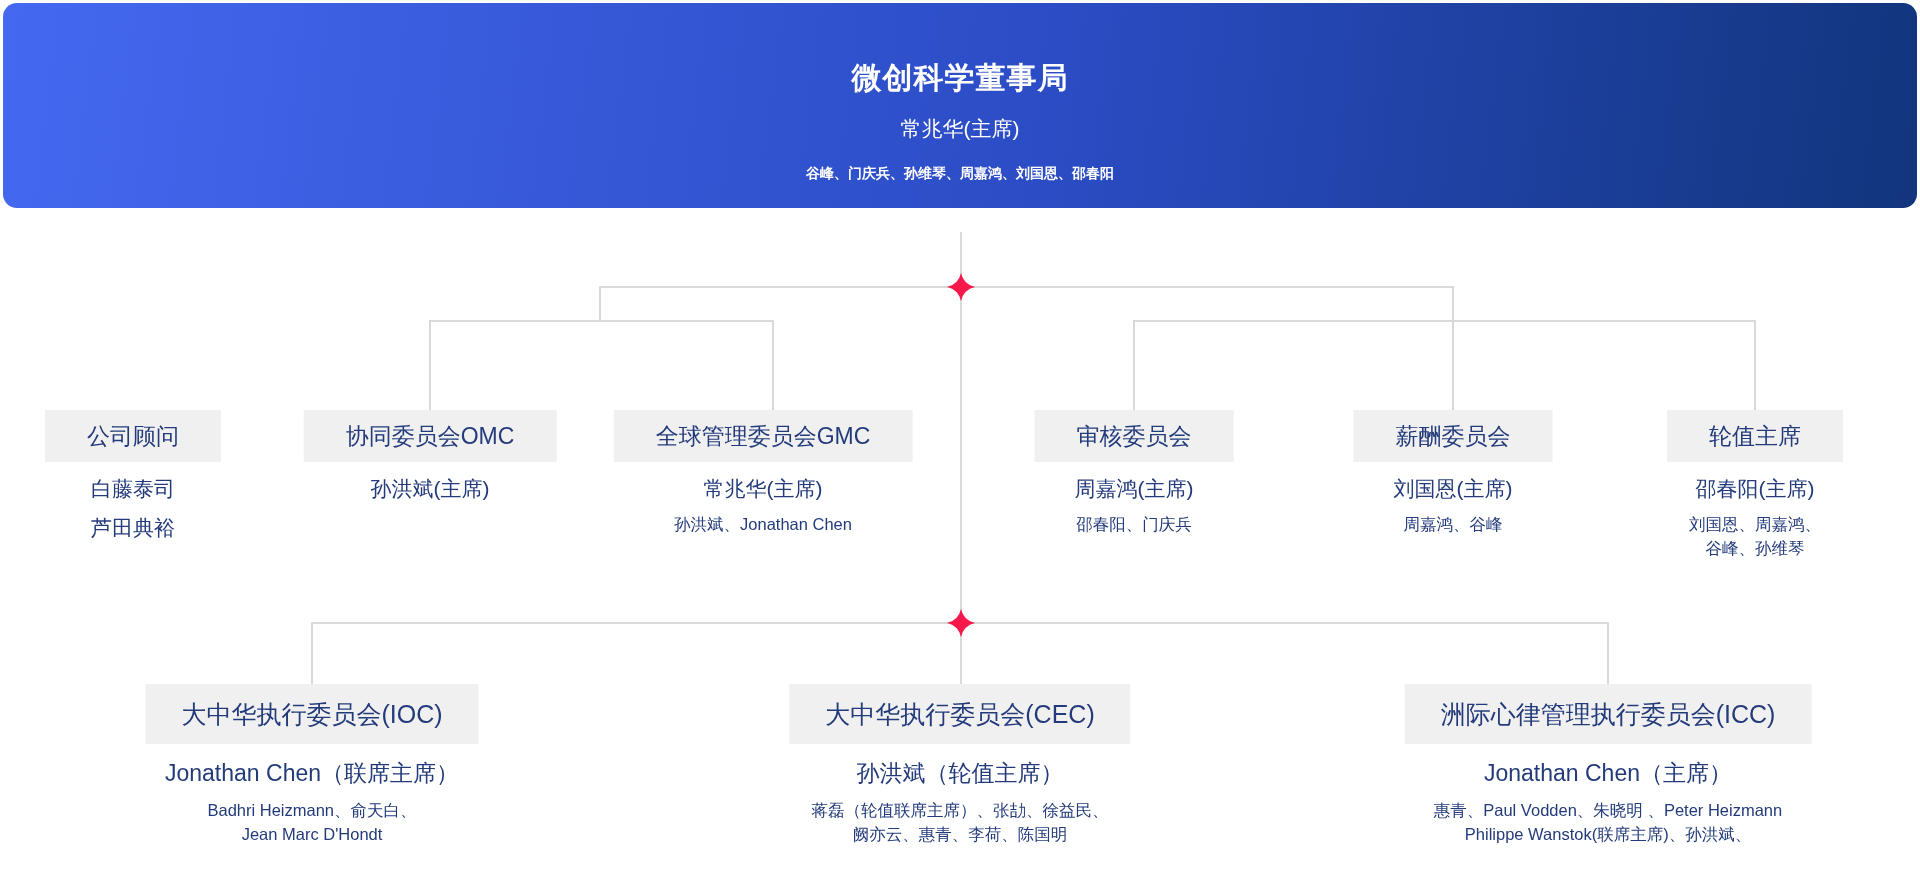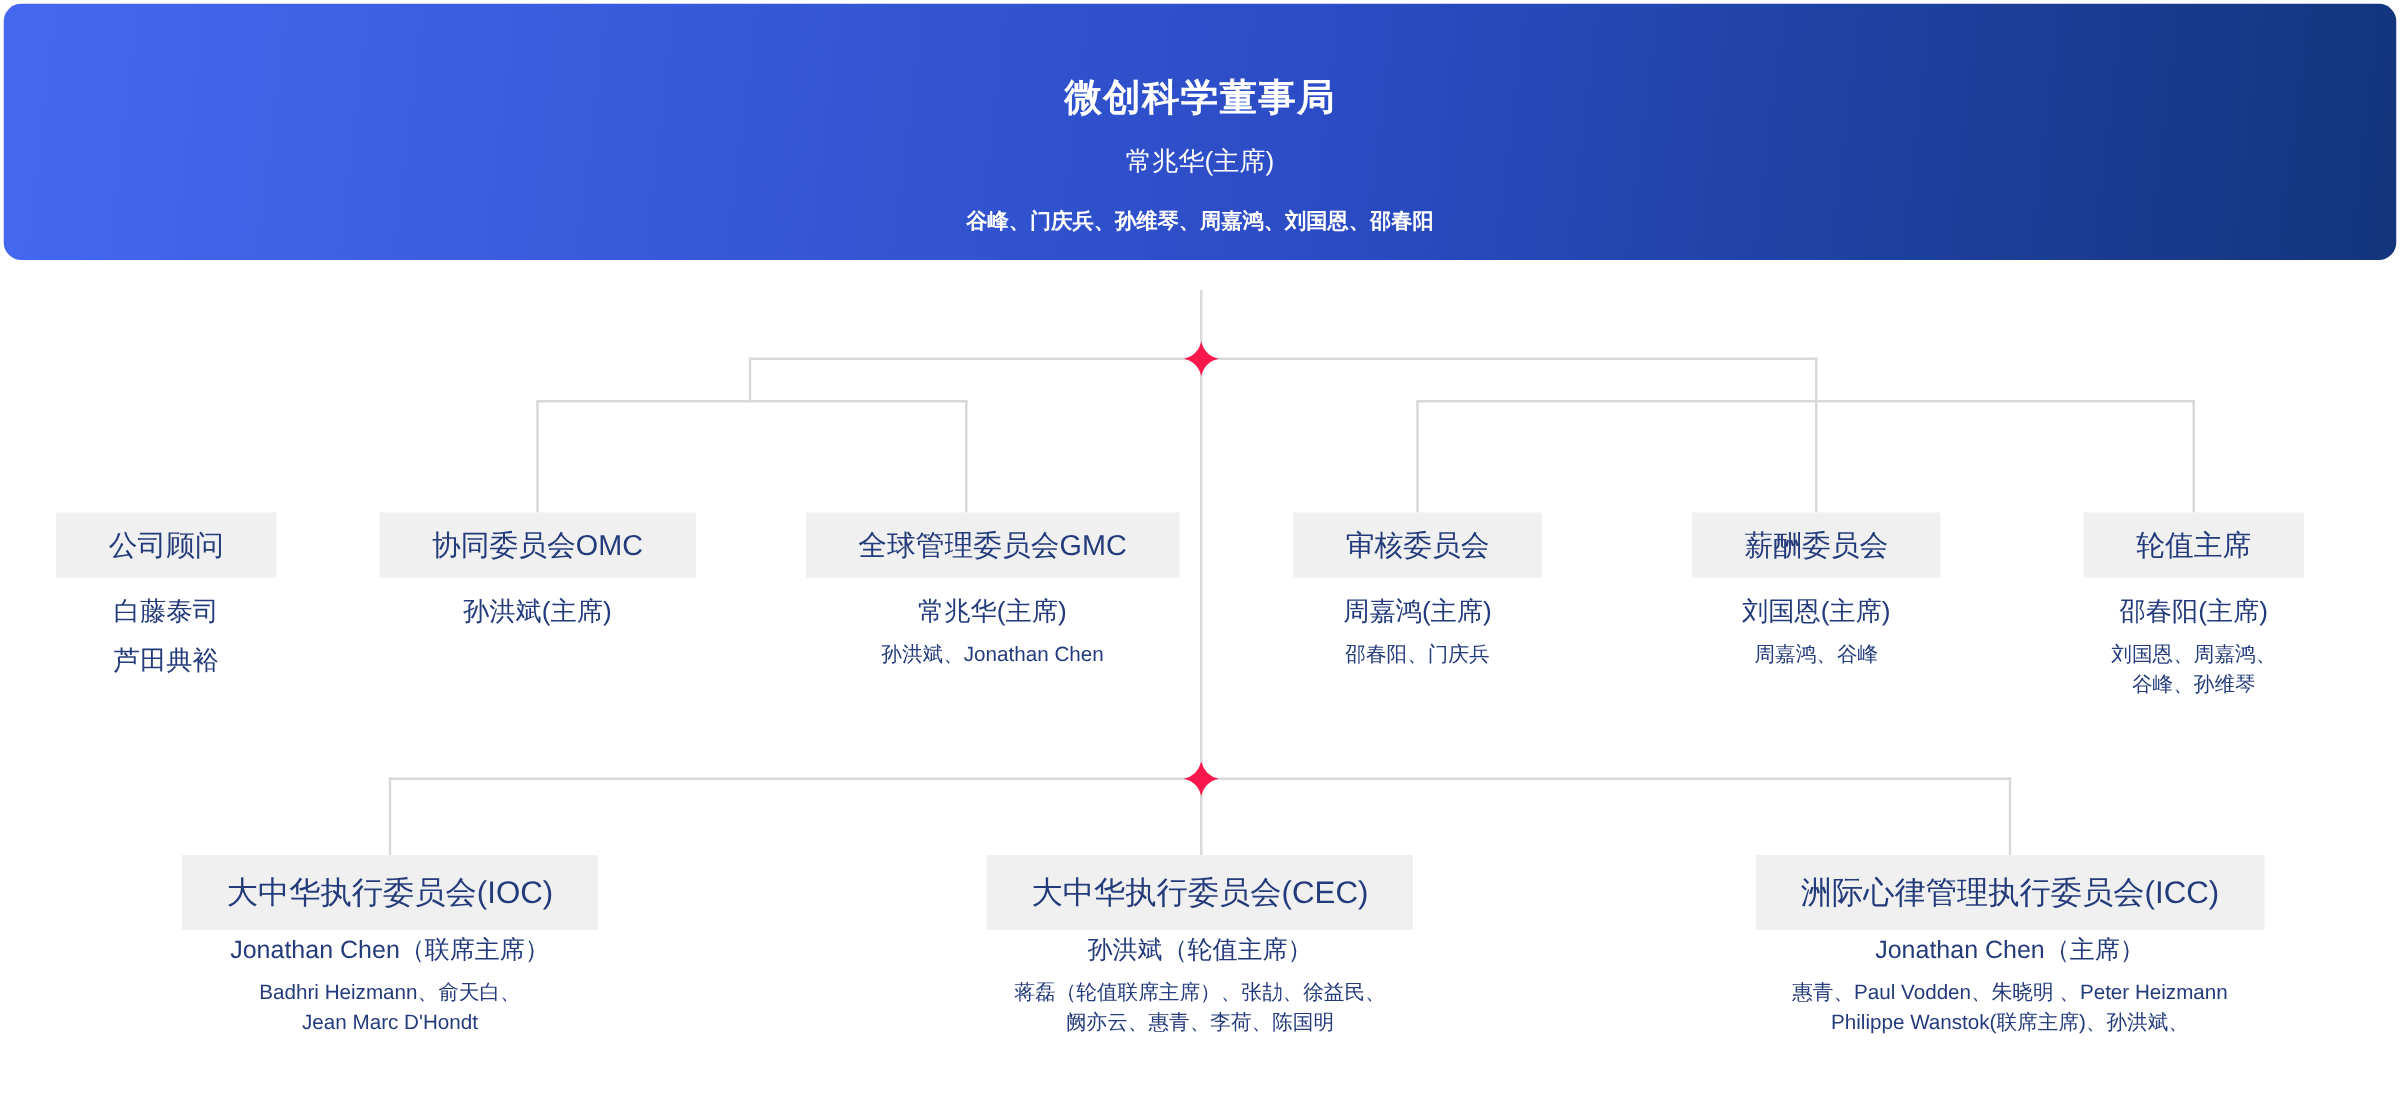--- a/index.html
+++ b/index.html
@@ -16,21 +16,21 @@
   .banner .title{
     position:absolute;left:0;right:0;top:55px;text-align:center;
     color:#ffffff;font-size:30px;font-weight:600;letter-spacing:1px;
   }
   .banner .chair{
     position:absolute;left:0;right:0;top:112px;text-align:center;
     color:#ffffff;font-size:21px;font-weight:400;
   }
   .banner .members{
     position:absolute;left:0;right:0;top:162px;text-align:center;
-    color:#ffffff;font-size:17px;font-weight:700;
+    color:#ffffff;font-size:14px;font-weight:700;
   }
   
   .vline,.hline{position:absolute;background:#d9d9d9;}
   .vline{width:2px;}
   .hline{height:2px;}
   
   .sparkle{position:absolute;width:30px;height:30px;}
   
   .col{
     position:absolute;display:flex;flex-direction:column;align-items:center;
@@ -39,21 +39,21 @@
   .row1{top:410px;}
   .row2{top:684px;}
   .box{
     background:#f0f0f0;color:#233b7b;white-space:nowrap;text-align:center;
   }
   .row1 .box{height:52px;line-height:52px;font-size:23px;padding:0 42px;}
   .row2 .box{height:60px;line-height:60px;font-size:25px;padding:0 36px;}
   .chairline{
     color:#233b7b;font-size:21px;margin-top:13px;white-space:nowrap;text-align:center;
   }
-  .row2 .chairline{font-size:20px;margin-top:2px;}
+  .row2 .chairline{font-size:23px;margin-top:14px;}
   .chairline.second{margin-top:11px;}
   .memberline{
     color:#233b7b;font-size:16.5px;line-height:1.45;margin-top:0;
     white-space:nowrap;text-align:center;
   }
   .members-block{margin-top:10px;}
 </style>
 </head>
 <body>
 
@@ -90,21 +90,21 @@
     <div class="box">公司顾问</div>
     <div class="chairline">白藤泰司</div>
     <div class="chairline second">芦田典裕</div>
   </div>
 
   <div class="col row1" style="left:430px;">
     <div class="box">协同委员会OMC</div>
     <div class="chairline">孙洪斌(主席)</div>
   </div>
 
-  <div class="col row1" style="left:794px;">
+  <div class="col row1" style="left:763px;">
     <div class="box">全球管理委员会GMC</div>
     <div class="chairline">常兆华(主席)</div>
     <div class="members-block">
       <div class="memberline">孙洪斌、Jonathan Chen</div>
     </div>
   </div>
 
   <div class="col row1" style="left:1134px;">
     <div class="box">审核委员会</div>
     <div class="chairline">周嘉鸿(主席)</div>

